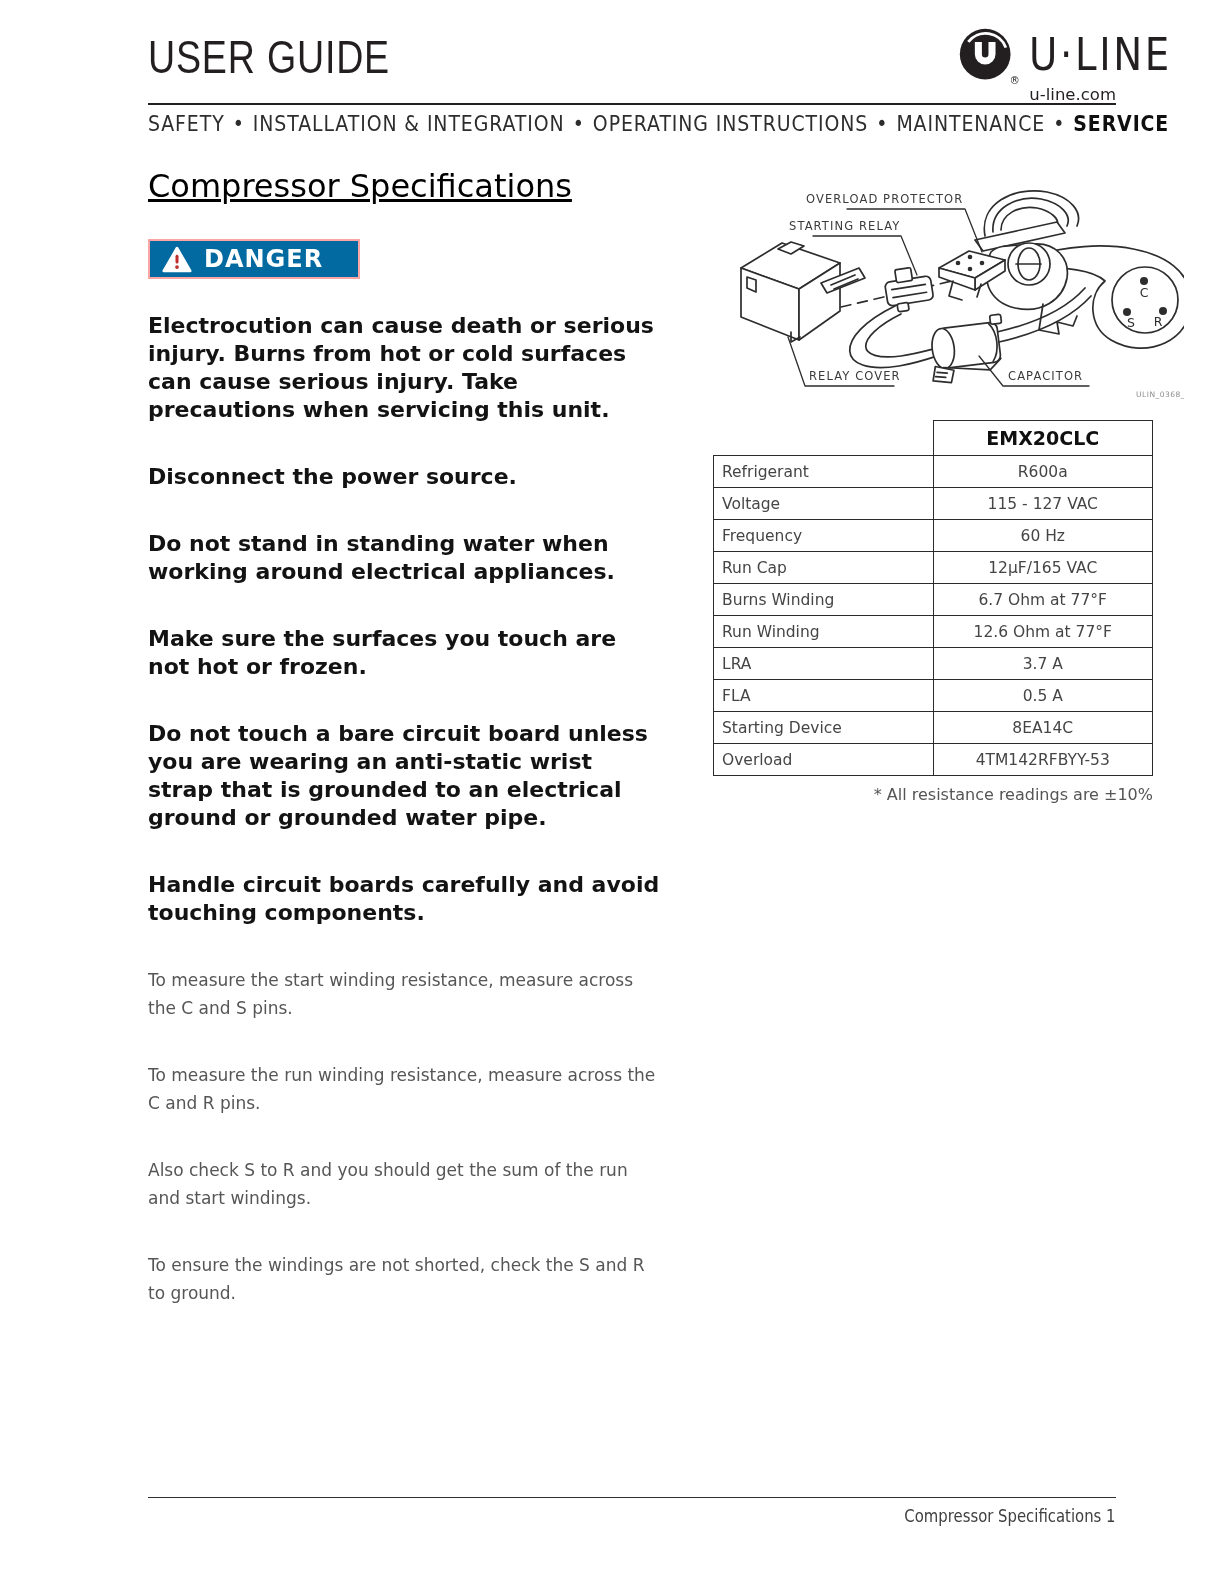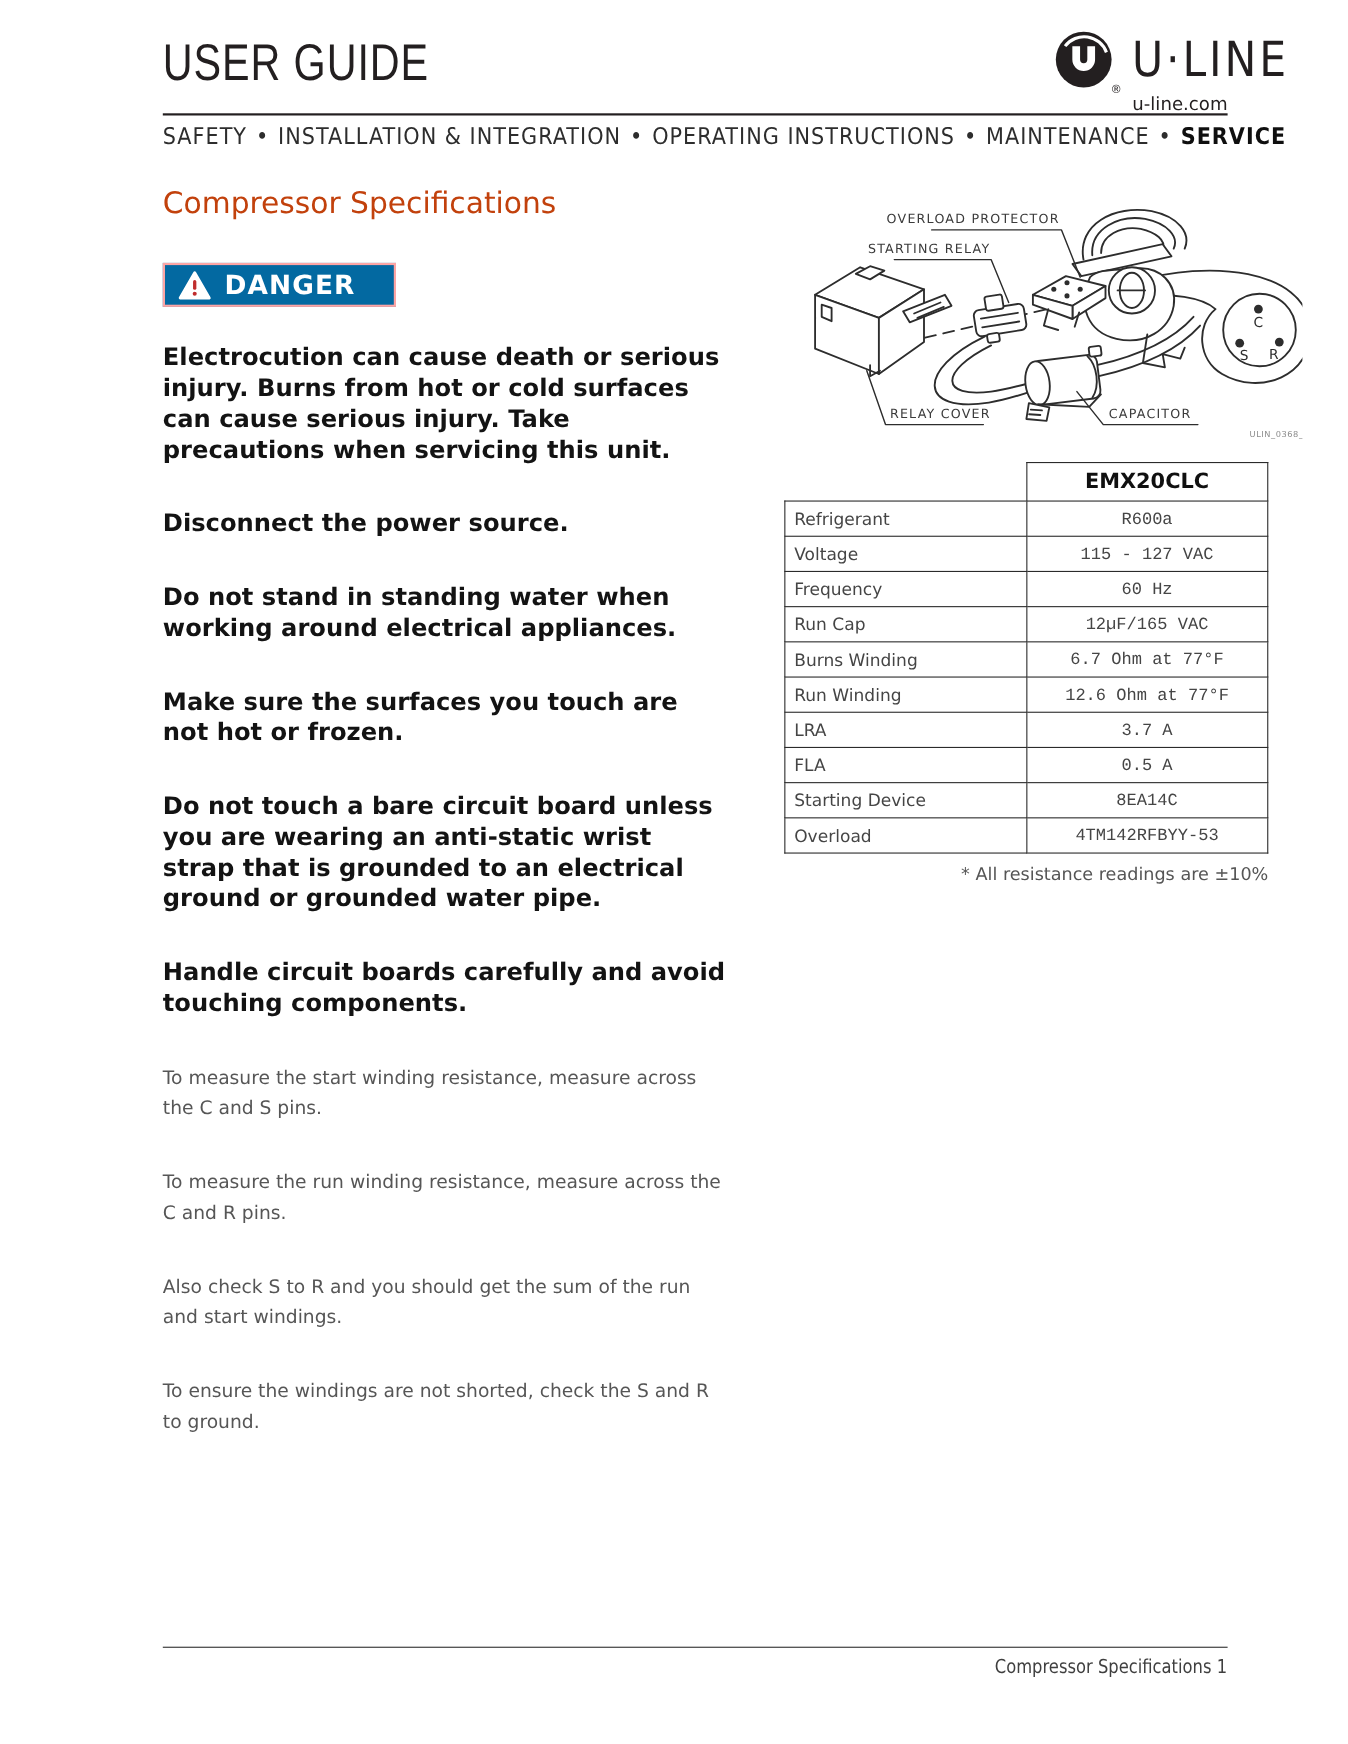--- a/index.html
+++ b/index.html
@@ -29,21 +29,21 @@
   .nav {
     position:absolute; left:107px; top:111px; white-space:nowrap;
     font-size:21px; color:#2d2d2d; letter-spacing:1px; line-height:26px;
     transform:scaleX(0.9); transform-origin:left top;
   }
   .nav .bullet { margin:0 9px; color:#2d2d2d; }
   .nav .nav-strong { font-weight:bold; color:#0f0f0f; }
   
   .left-col { position:absolute; left:107px; top:170px; width:512px; }
   .left-col h1 {
-    margin:0 0 37px 0; font-size:27px; font-weight:400; color:#c2410c; line-height:32px;
+    margin:0 0 37px 0; font-size:32px; font-weight:400; color:#000000; line-height:32px;text-decoration:underline;
   }
   .danger {
     box-sizing:border-box; width:212px; height:40px; margin:0 12px 33px 0;
     background:#0369a1; border:2px solid #fca5a5;
     display:flex; align-items:center; padding-left:12px; gap:12px;
   }
   .danger-word { font-size:24px; font-weight:bold; color:#ffffff; letter-spacing:1px; }
   .warn { margin:0 0 39px 0; font-size:22px; line-height:28px; font-weight:bold; color:#131313; }
   .inst { margin:0 0 39px 0; font-size:17px; line-height:28px; color:#565656; }
   
@@ -56,21 +56,21 @@
   .d-pin { font-family:"DejaVu Sans", sans-serif; font-size:12.5px; fill:#2d2d2d; text-anchor:middle; }
   .d-fig { font-family:"DejaVu Sans", sans-serif; font-size:7.5px; letter-spacing:0.5px; fill:#8c8c8c; }
   
   .spec-wrap { position:absolute; left:672px; top:420px; width:440px; }
   table.spec { border-collapse:collapse; width:100%; table-layout:fixed; font-size:15.5px; color:#454545; }
   table.spec td, table.spec th { border:1px solid #2b2b2b; }
   table.spec th.ghost { border:none; }
   table.spec th.model { height:32px; font-size:19px; font-weight:bold; color:#101010; text-align:center; }
   table.spec td { height:29px; }
   td.lbl { text-align:left; padding-left:8px; }
-  td.val { text-align:center;font-family:Liberation Mono, monospace; }
+  td.val { text-align:center; }
   .footnote { margin-top:9px; font-size:16px; color:#555555;text-align:right; }
   
   .footer-rule { position:absolute; left:107px; right:68px; top:1497px; height:1px; background:#2e2e2e; }
   .footer-text {
     position:absolute; right:68px; top:1506px;
     font-size:17.5px; color:#3f3f3f; white-space:nowrap;
     transform:scaleX(0.85); transform-origin:right top;
   }
 </style>
 </head>

